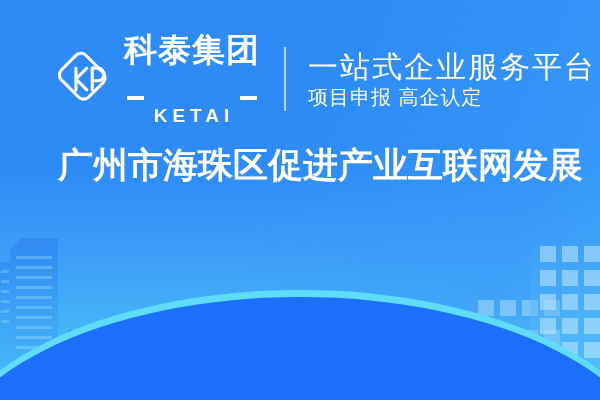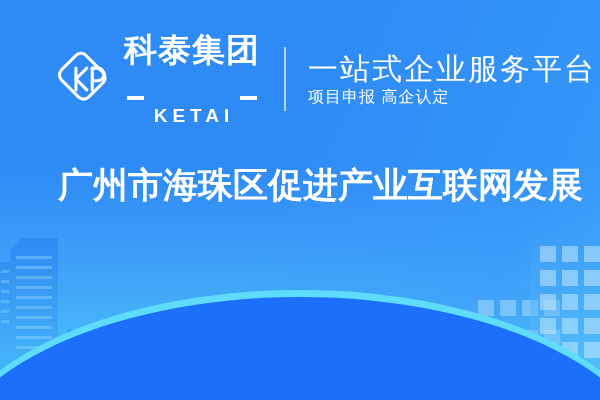--- a/index.html
+++ b/index.html
@@ -135,32 +135,32 @@
     justify-content: center;
   }
   .tagline-main {
     font-size: 30px;
     color: #ffffff;
     letter-spacing: 2px;
     line-height: 1.2;
     white-space: nowrap;
   }
   .tagline-sub {
-    font-size: 16px;
+    font-size: 20px;
     color: #ffffff;
     letter-spacing: 1px;
     line-height: 1.25;
     white-space: nowrap;
   }
 
   
   .headline {
     position: absolute;
     left: 58px;
-    top: 160px;
+    top: 140px;
     width: 500px;
   }
   .headline-line {
     font-size: 35px;
     font-weight: bold;
     color: #ffffff;
     line-height: 50px;
     letter-spacing: 0px;
     white-space: nowrap;
   }

